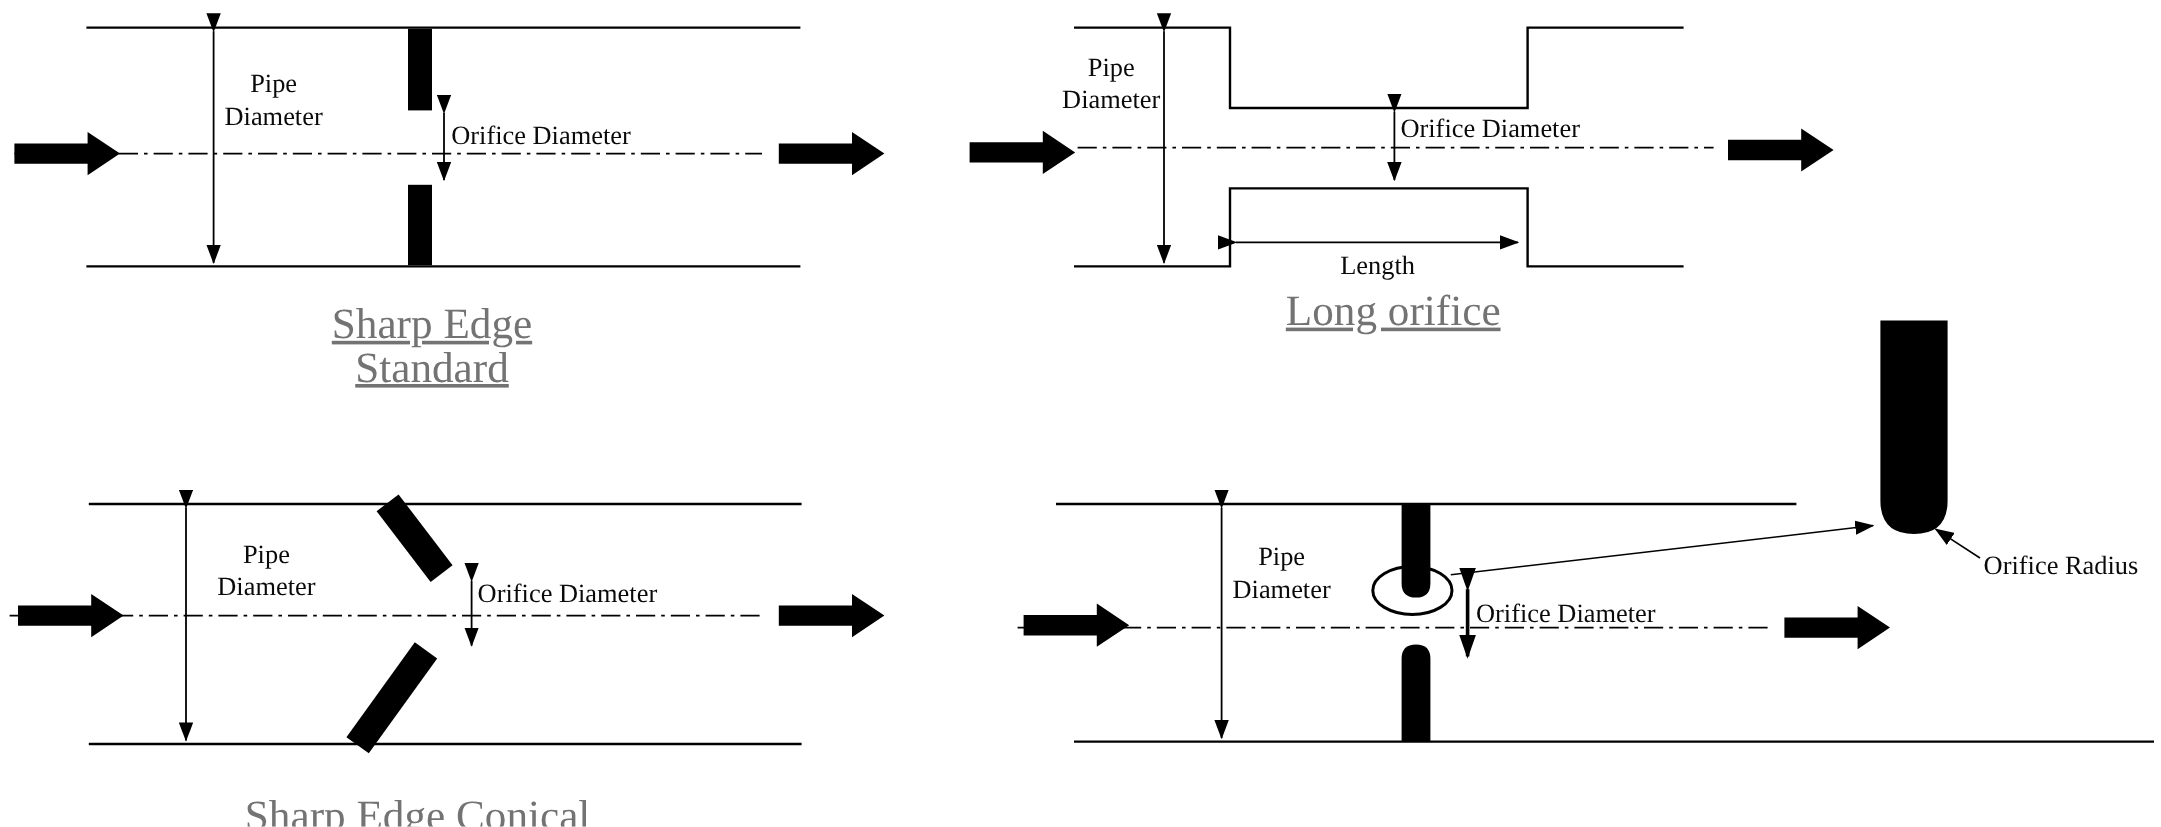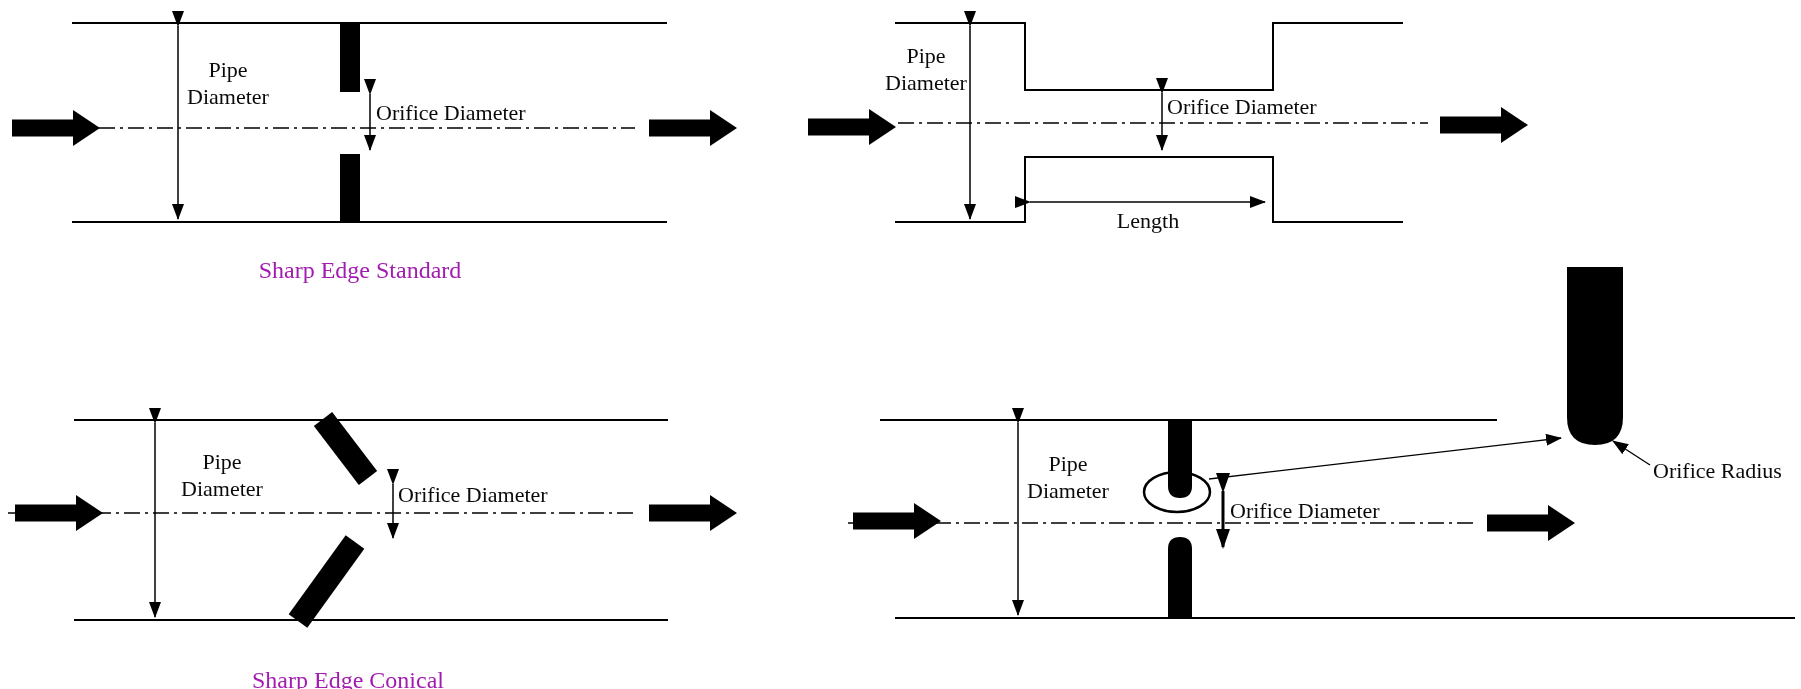--- a/index.html
+++ b/index.html
@@ -15,24 +15,25 @@
   .lbl{
     position:absolute;
     font-size:22px;
     line-height:27px;
     white-space:pre-line;
     color:#0a0a0a;
   }
   .lbl.center{text-align:center;}
   .caption{
     position:absolute;
-    font-size:24px;
+    font-size:36px;
     line-height:36px;
     text-align:center;
-    color:#a21caf;
+    color:#737373;
+    text-decoration:underline;
   }
 </style>
 </head>
 <body>
 
 <div class="canvas">
 
   <svg width="1801" height="689" viewBox="0 0 1801 689">
     <defs>
       <marker id="mArr" markerUnits="userSpaceOnUse" markerWidth="16" markerHeight="12" refX="15" refY="6" orient="auto">
@@ -97,20 +98,21 @@
 
   <div class="lbl center" style="left:178px;top:56px;width:100px;">Pipe
 Diameter</div>
   <div class="lbl" style="left:376px;top:99px;">Orifice Diameter</div>
   <div class="caption" style="left:210px;top:252px;width:300px;">Sharp Edge Standard</div>
 
   <div class="lbl center" style="left:876px;top:42px;width:100px;">Pipe
 Diameter</div>
   <div class="lbl" style="left:1167px;top:93px;">Orifice Diameter</div>
   <div class="lbl center" style="left:1098px;top:167px;width:100px;margin-top:40px;">Length</div>
+  <div class="caption" style="left:1011px;top:241px;width:300px;">Long orifice</div>
 
   <div class="lbl center" style="left:172px;top:448px;width:100px;">Pipe
 Diameter</div>
   <div class="lbl" style="left:398px;top:481px;">Orifice Diameter</div>
   <div class="caption" style="left:198px;top:662px;width:300px;">Sharp Edge Conical</div>
 
   <div class="lbl center" style="left:1018px;top:450px;width:100px;">Pipe
 Diameter</div>
   <div class="lbl" style="left:1230px;top:497px;">Orifice Diameter</div>
   <div class="lbl" style="left:1653px;top:457px;text-align:center;">Orifice Radius</div>

